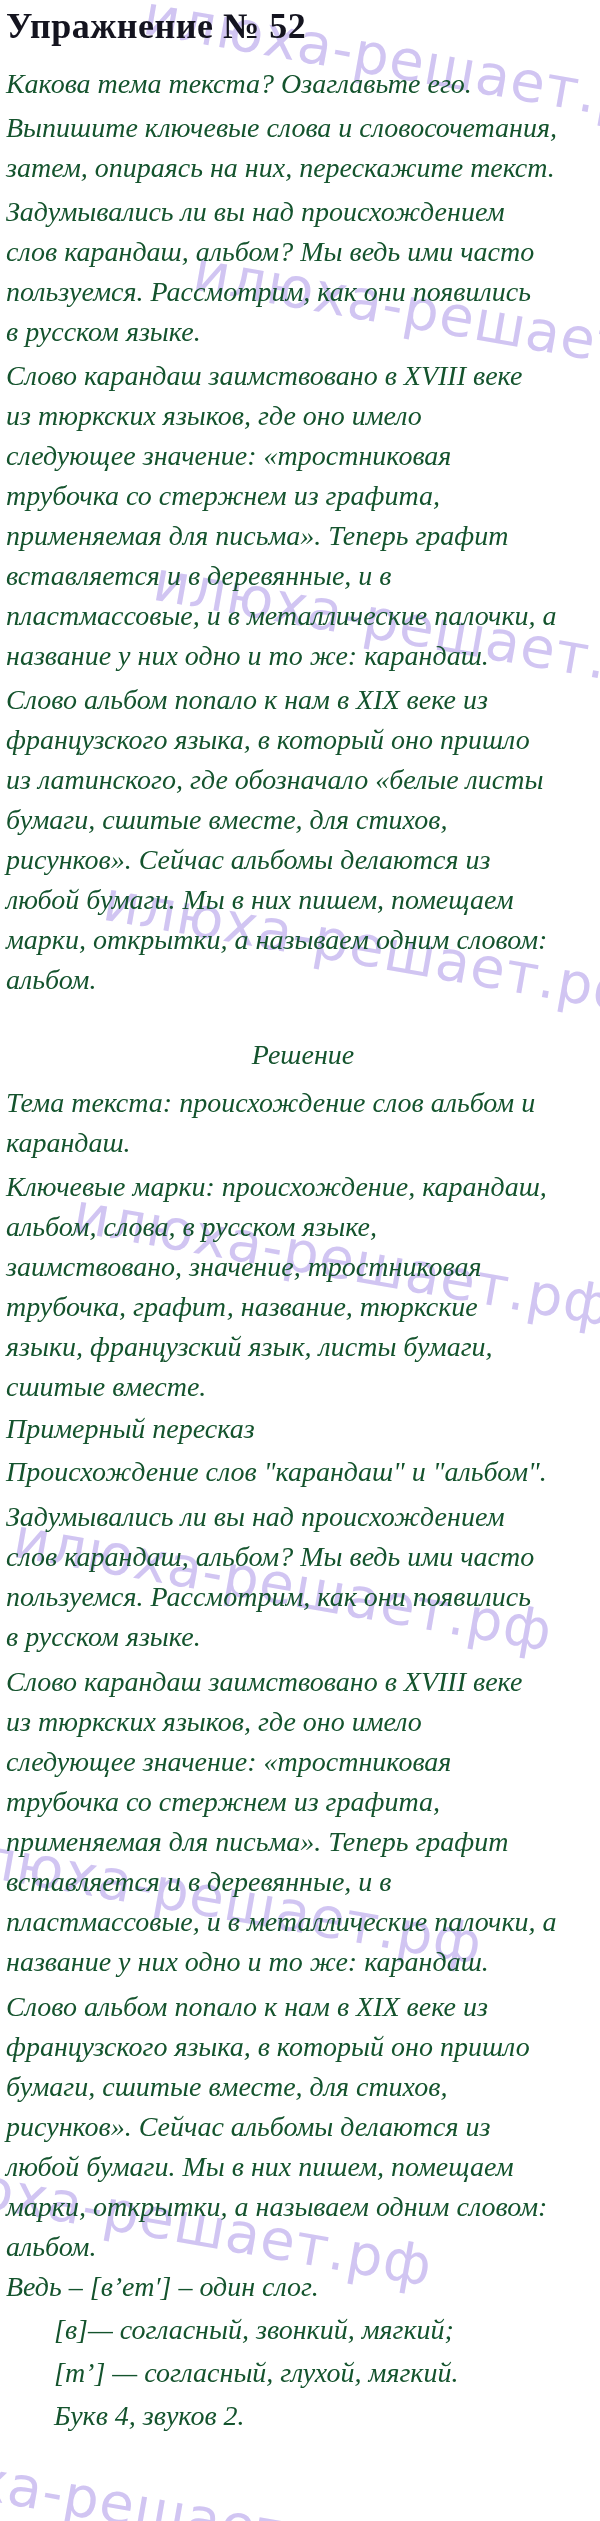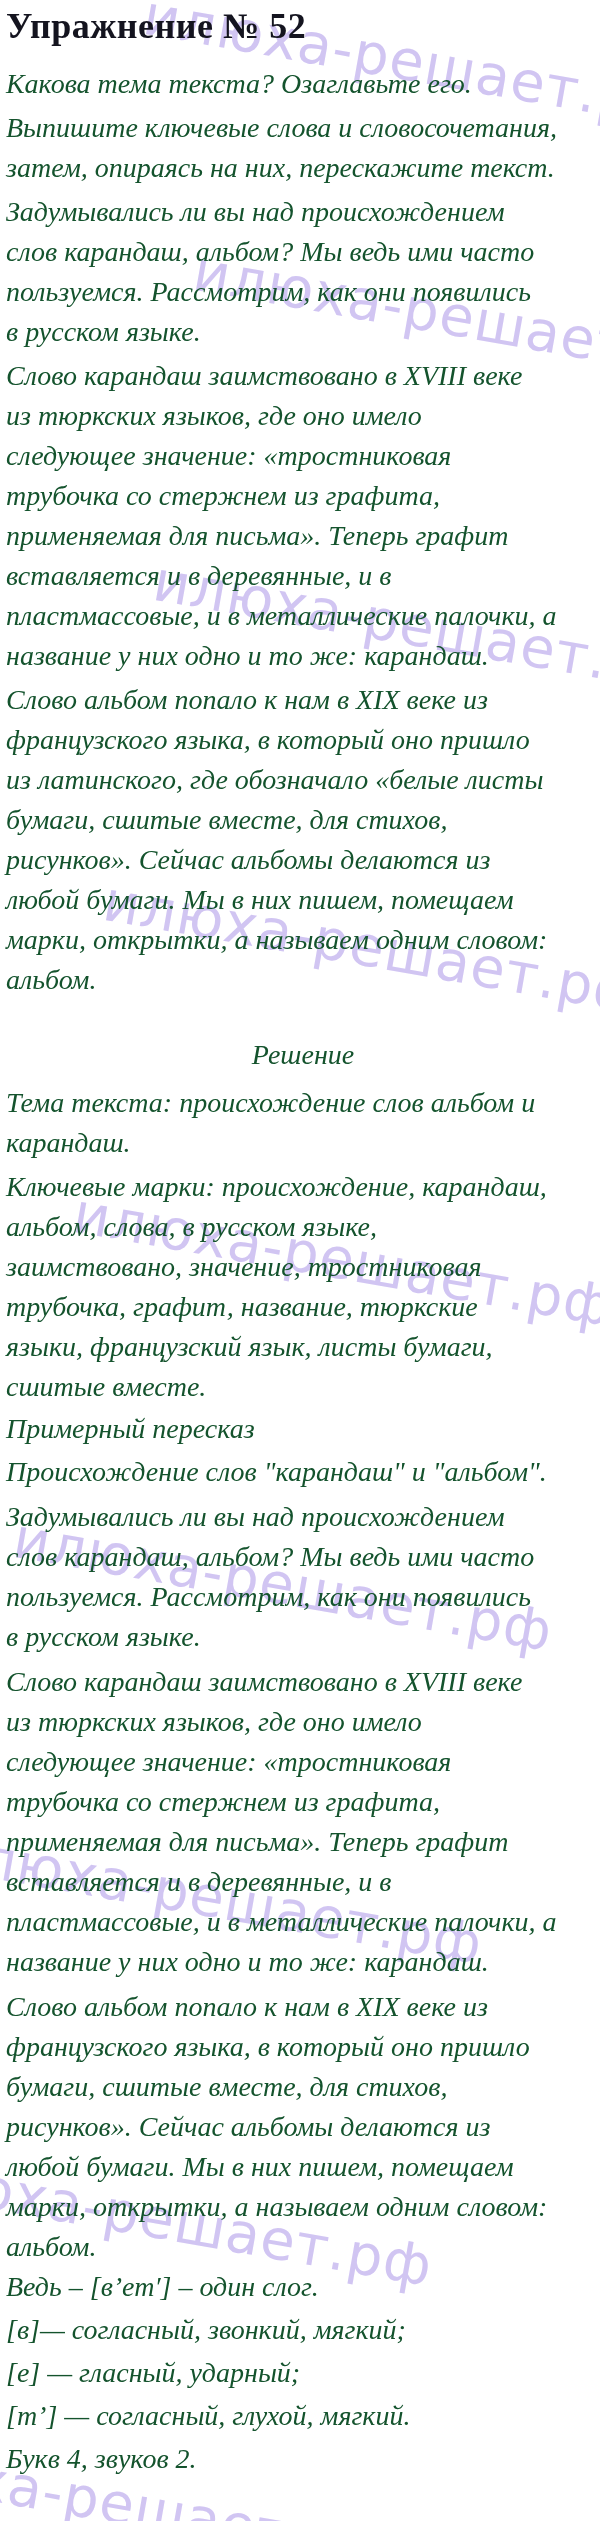--- a/index.html
+++ b/index.html
@@ -45,21 +45,21 @@
     color:#14532d;
     margin:0 0 4px 0;
   }
   .para .line{white-space:nowrap;}
   .mb0{margin-bottom:0;}
   .mb2{margin-bottom:2px;}
   .mb3{margin-bottom:3px;}
   .mb5{margin-bottom:5px;}
   .mb6{}
   .sol-head{margin-top:35px;margin-bottom:8px;text-align:center;}
-  .mt3{margin-top:3px;margin-bottom:0;}
+  .mt3{margin-top:3px;margin-bottom:0;margin-left:48px;}
 </style>
 </head>
 <body>
 
 <div class="page">
 
   <div class="watermark-layer">
     <span class="wm wm1">илюха-решает.рф</span>
     <span class="wm wm2">илюха-решает.рф</span>
     <span class="wm wm3">илюха-решает.рф</span>
@@ -154,23 +154,20 @@
         <div class="line">альбом.</div>
       </div>
 
     <div class="para mb0">
         <div class="line">Ведь – [в’ет′] – один слог.</div>
       </div>
     <div class="para mt3">
         <div class="line">[в]— согласный, звонкий, мягкий;</div>
       </div>
     <div class="para mt3">
-        <div class="line">[е] — гласный, ударный;</div>
-      </div>
-    <div class="para mt3">
         <div class="line">[т’] — согласный, глухой, мягкий.</div>
       </div>
     <div class="para mt3">
         <div class="line">Букв 4, звуков 2.</div>
       </div>
   </div>
 
 </div>
 
 </body></html>

